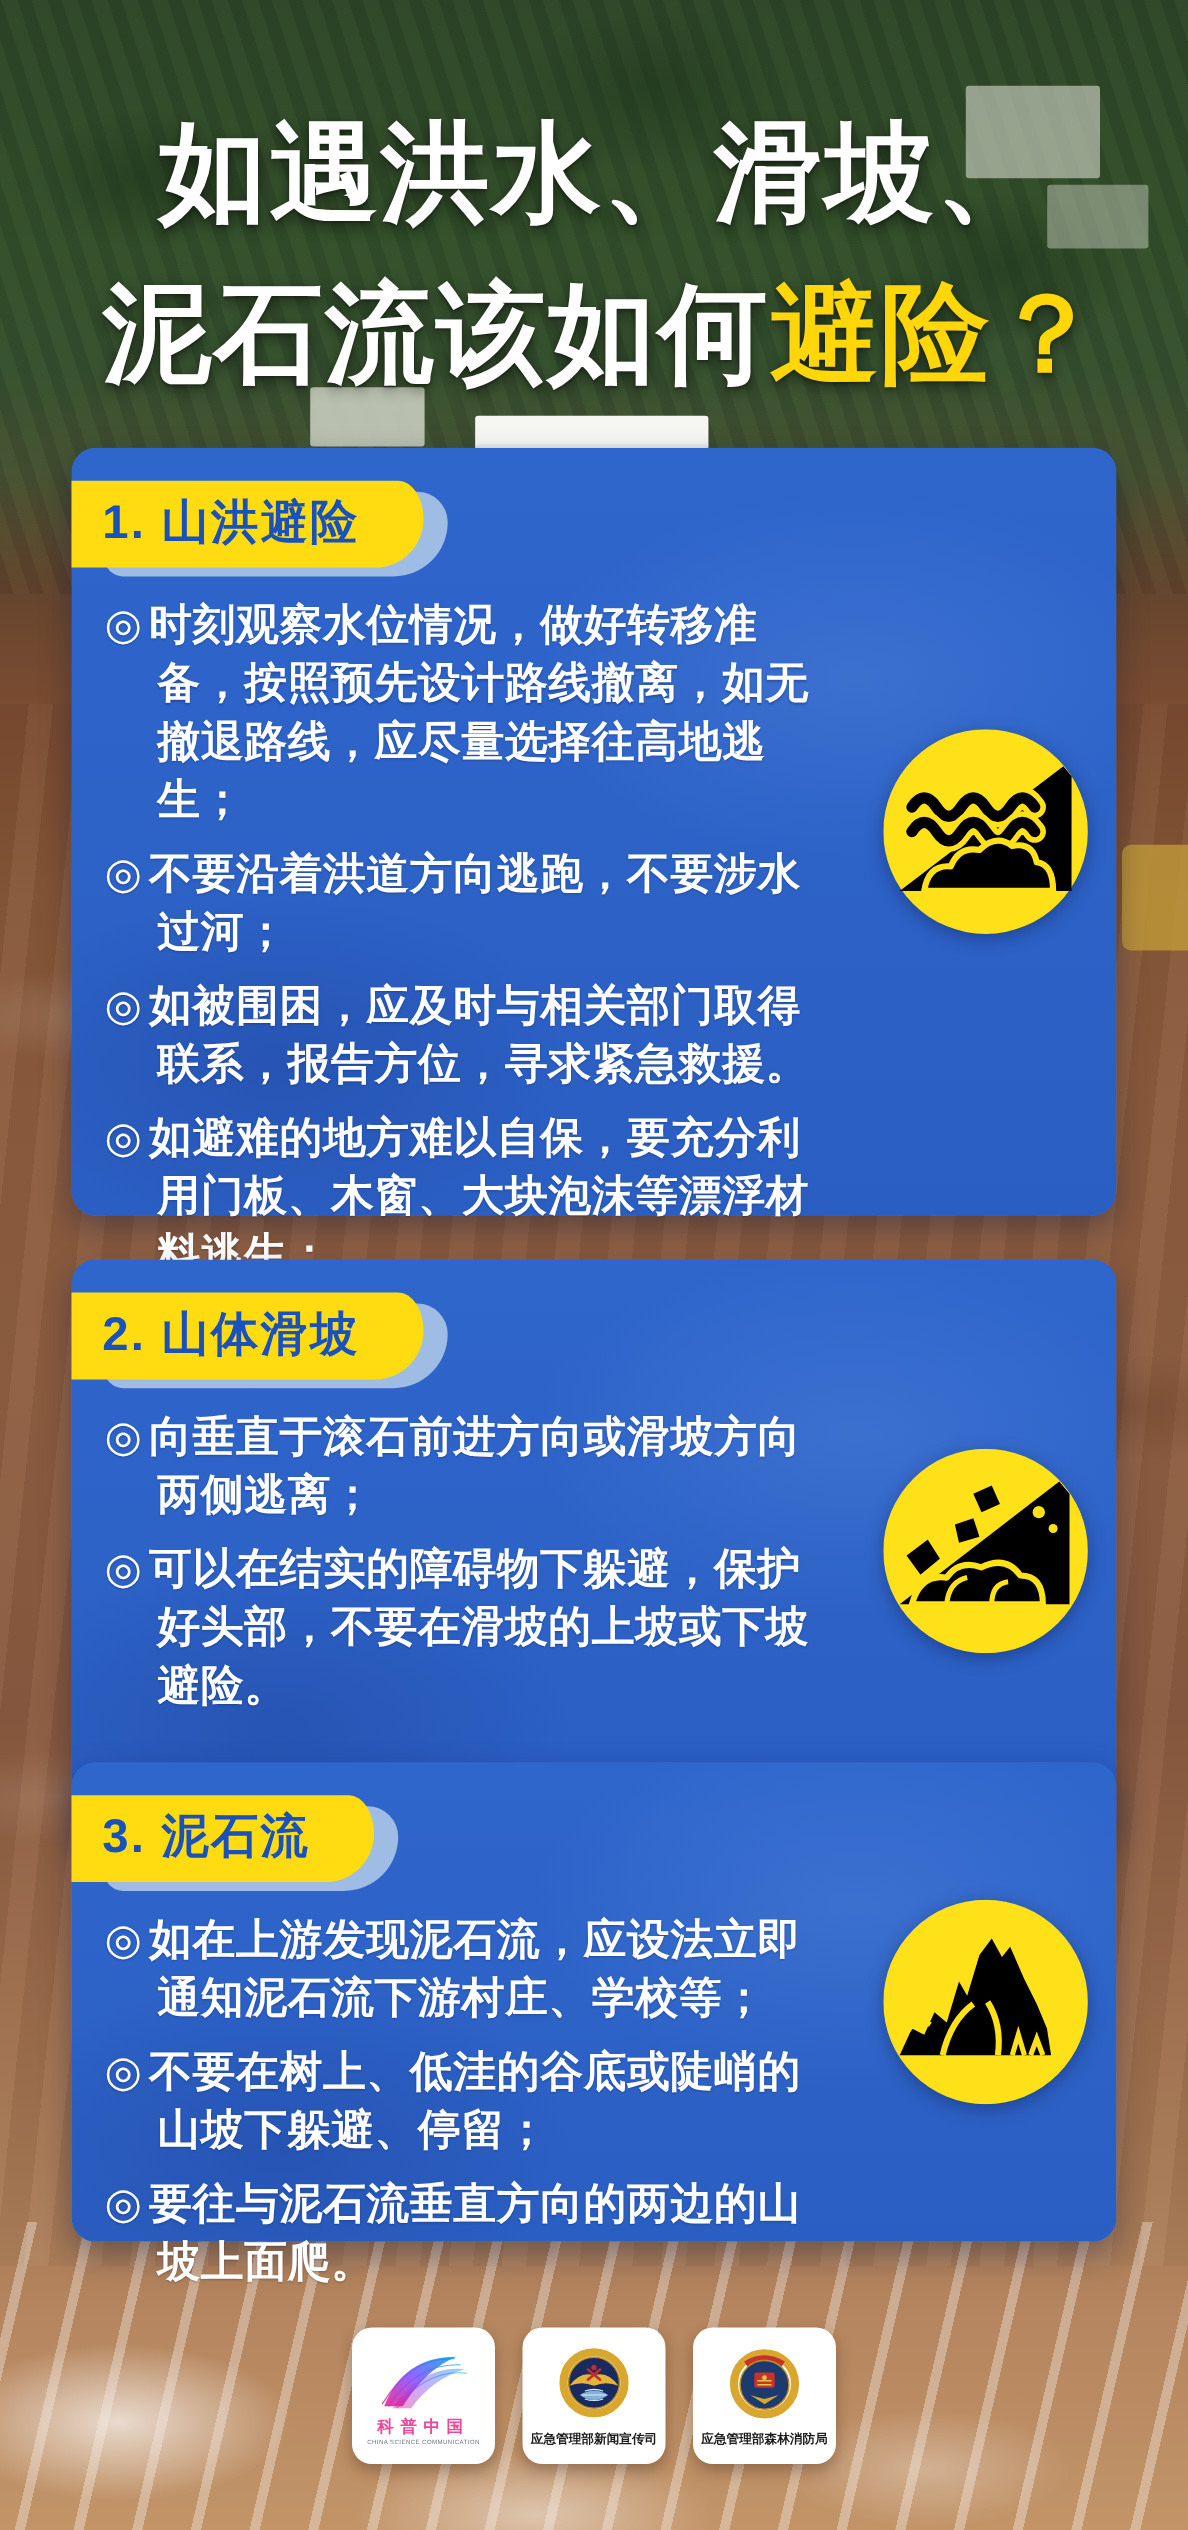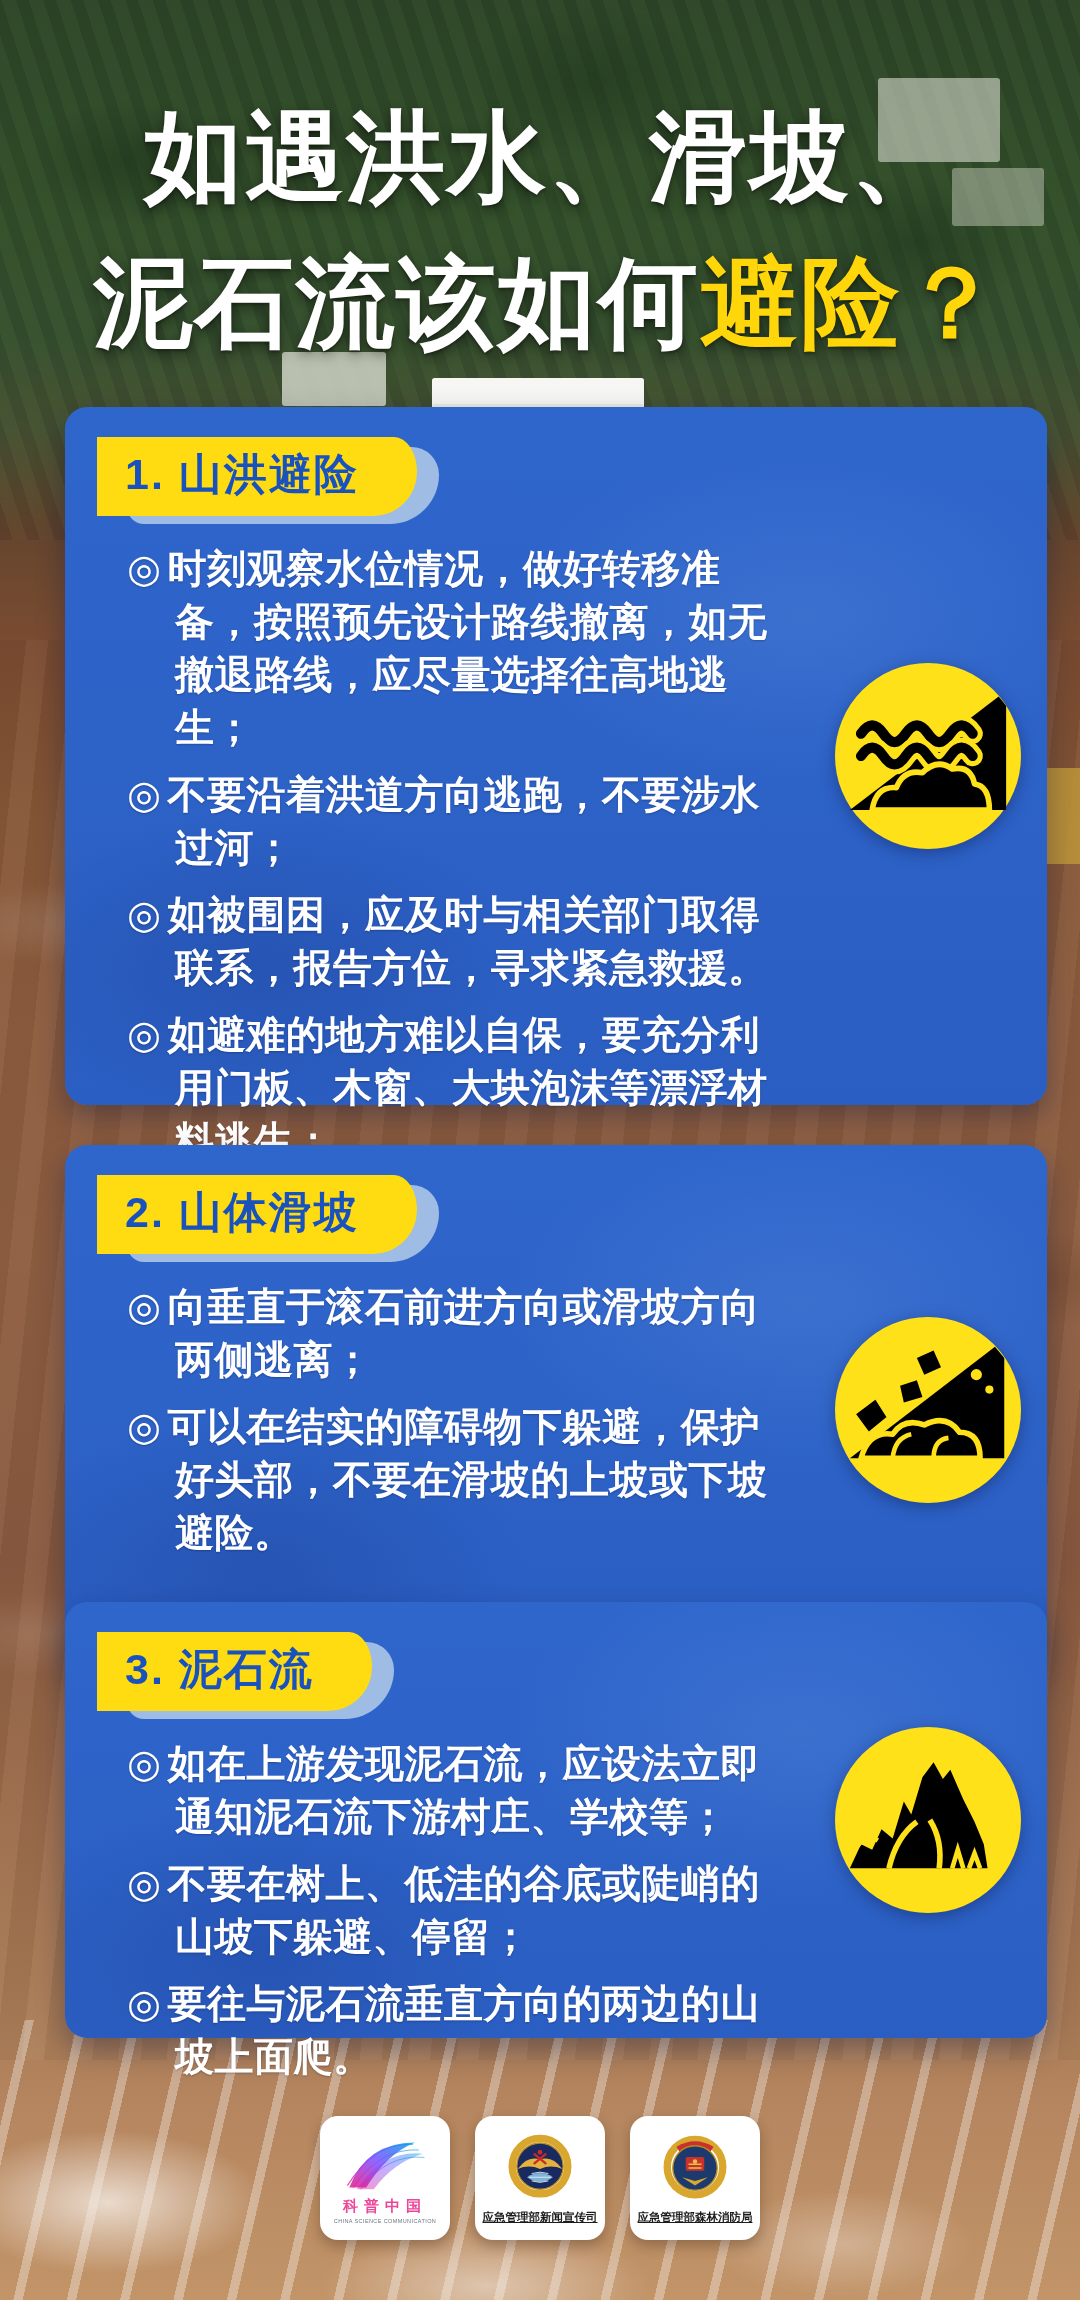--- a/index.html
+++ b/index.html
@@ -56,21 +56,21 @@
   .title{position:absolute;top:84px;left:16px;right:0;z-index:3;text-align:center;
     font-size:99px;line-height:146px;font-weight:900;color:#ffffff;letter-spacing:2px;
     text-shadow:0 5px 14px rgba(0,0,0,.45), 0 2px 3px rgba(0,0,0,.35);}
   .title .yellow{color:#ffd60a;font-family:Liberation Mono, monospace;}
   
   .card{position:absolute;left:65px;width:950px;z-index:2;border-radius:22px;
     background:
       radial-gradient(420px 240px at 75% 30%, rgba(120,170,235,.18), transparent 70%),
       radial-gradient(380px 220px at 20% 80%, rgba(20,50,130,.25), transparent 70%),
       linear-gradient(180deg,#2f66cc,#2b5ec2);
-    box-shadow:0 12px 28px rgba(10,20,60,.35);padding-left:32px;}
+    box-shadow:0 12px 28px rgba(10,20,60,.35);}
   .card1{top:407px;height:698px;}
   .card2{top:1145px;height:530px;}
   .card3{top:1602px;height:436px;}
   .tag-wrap{position:relative;display:inline-block;margin-top:30px;}
   .tag-accent{position:absolute;top:10px;left:30px;right:-22px;bottom:-8px;
     background:#9fbce4;border-radius:0 36px 64px 22px;}
   .tag{position:relative;display:inline-block;background:#ffdc12;color:#1a52bd;
     font-size:43px;font-weight:800;letter-spacing:2px;
     padding:9px 58px 12px 28px;border-radius:0 30px 58px 0 / 0 46px 58px 0;}
   .bullets{margin:26px 30px 0 30px;padding-right:230px;}
@@ -84,21 +84,21 @@
     filter:drop-shadow(0 4px 8px rgba(0,0,30,.3));}
   
   .footer{position:absolute;left:0;right:0;top:2116px;z-index:3;
     display:flex;justify-content:center;gap:25px;}
   .logo-card{width:130px;height:124px;background:#ffffff;border-radius:18px;
     box-shadow:0 6px 14px rgba(40,20,10,.3);display:flex;flex-direction:column;
     align-items:center;justify-content:center;padding:6px;box-sizing:border-box;}
   .logo-card svg{display:block;}
   .logo-cn{font-size:15px;font-weight:700;color:#ec4899;letter-spacing:6px;margin-top:2px;}
   .logo-en{font-size:5.5px;color:#6a7680;letter-spacing:.4px;margin-top:2px;white-space:nowrap;}
-  .logo-label{font-size:11.5px;font-weight:700;color:#1c1c1c;margin-top:5px;white-space:nowrap;text-decoration:underline;}
+  .logo-label{font-size:11.5px;font-weight:700;color:#1c1c1c;margin-top:5px;white-space:nowrap;}
 </style>
 </head>
 <body>
 
 <div class="bg"></div>
 <div class="bg-green-texture"></div>
 <div class="bg-water-texture"></div>
 <div class="bg-foam"></div>
 <div class="building b1">
     <div class="win"></div>

